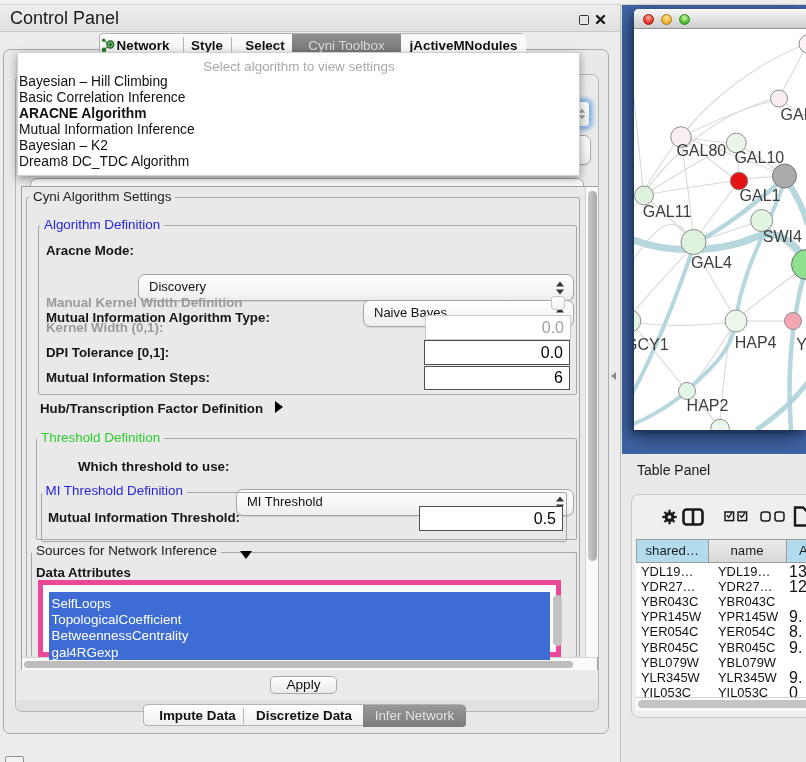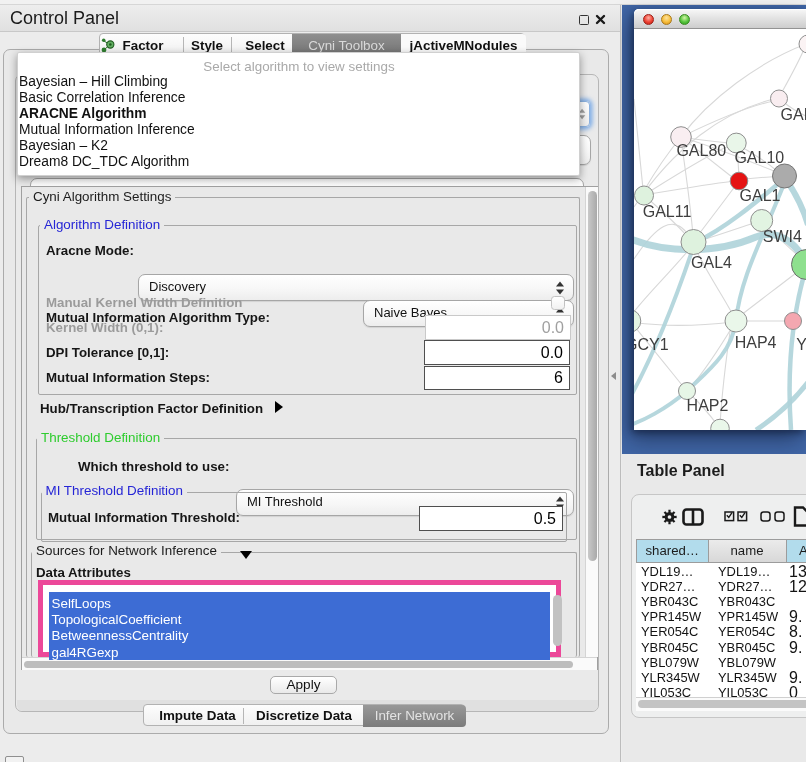--- a/index.html
+++ b/index.html
@@ -102,21 +102,21 @@
       <text x="12.8" y="321.1">GCY1</text>
       <text x="121.6" y="319.3">HAP4</text>
       <text x="167.5" y="321.3">Y</text>
       <text x="73.5" y="381.8">HAP2</text>
     </g>
   </svg>
   </div>
 </div>
 
 <div class="abs" style="left:622px;top:454px;width:184px;height:308px;background:#e9e9e9;">
-  <div class="abs" style="left:15px;top:8px;font-size:16px;color:#1b1b1b;font-weight:bold;">Table Panel</div>
+  <div class="abs" style="left:15px;top:8px;font-size:14px;color:#1b1b1b;">Table Panel</div>
   <div class="abs" style="left:9px;top:40px;width:210px;height:224px;background:#eeefef;border:1px solid #c6c6c6;border-radius:8px;box-sizing:border-box;">
     <svg class="abs" style="left:30px;top:14px;" width="15" height="16" viewBox="0 0 17 17">
           <path d="M7.19 0.40L9.81 0.40L9.72 3.03A5.60 5.60 0 0 1 11.50 3.77L13.30 1.85L15.15 3.70L13.23 5.50A5.60 5.60 0 0 1 13.97 7.28L16.60 7.19L16.60 9.81L13.97 9.72A5.60 5.60 0 0 1 13.23 11.50L15.15 13.30L13.30 15.15L11.50 13.23A5.60 5.60 0 0 1 9.72 13.97L9.81 16.60L7.19 16.60L7.28 13.97A5.60 5.60 0 0 1 5.50 13.23L3.70 15.15L1.85 13.30L3.77 11.50A5.60 5.60 0 0 1 3.03 9.72L0.40 9.81L0.40 7.19L3.03 7.28A5.60 5.60 0 0 1 3.77 5.50L1.85 3.70L3.70 1.85L5.50 3.77A5.60 5.60 0 0 1 7.28 3.03Z" fill="#1a1a1a"></path>
           <circle cx="8.5" cy="8.5" r="2.1" fill="#eeefef"></circle>
         </svg>
     <svg class="abs" style="left:50px;top:13px;" width="22" height="18" viewBox="0 0 22 18">
       <rect x="1.5" y="1.5" width="19" height="15" rx="3" fill="none" stroke="#1a1a1a" stroke-width="2.6"></rect>
       <line x1="11" y1="1.5" x2="11" y2="16.5" stroke="#1a1a1a" stroke-width="2.6"></line>
     </svg>
     <svg class="abs" style="left:92px;top:16px;" width="24" height="11" viewBox="0 0 24 11">
@@ -168,21 +168,21 @@
     <svg class="abs" style="left:1px;top:3px;" width="14" height="16" viewBox="0 0 14 16">
           <g stroke="#2a6e2a" stroke-width="1">
             <line x1="3" y1="4" x2="9" y2="7.5"></line>
             <line x1="3.5" y1="12.5" x2="9" y2="7.5"></line>
           </g>
           <circle cx="9.3" cy="7.5" r="3.6" fill="#63b063" stroke="#1f5c1f" stroke-width="1.1"></circle>
           <circle cx="9.3" cy="7.5" r="1.3" fill="#1f5c1f"></circle>
           <circle cx="2.7" cy="3.2" r="1.8" fill="#2f7d2f"></circle>
           <circle cx="3" cy="13" r="2.4" fill="#2f7d2f"></circle>
         </svg>
-    <div class="tabtxt" style="left:15px;width:56px;">Factor</div>
+    <div class="tabtxt" style="left:15px;width:56px;">Network</div>
     <div class="tabtxt" style="left:83px;width:48px;">Style</div>
     <div class="tabtxt" style="left:136px;width:58px;">Select</div>
     <div class="tabtxt" style="left:192px;width:109px;font-weight:normal;color:#dadada;">Cyni Toolbox</div>
     <div class="tabtxt" style="left:301px;width:125px;">jActiveMNodules</div>
   </div>
 
   <div class="abs" style="left:15px;top:69px;width:584px;height:638px;background:#eaeaea;border:1px solid #b6b6b6;border-radius:7px;box-sizing:border-box;">
     <div class="abs" style="left:1px;top:625px;width:581px;height:11px;background:#e0e0e0;border-radius:0 0 6px 6px;"></div>
   </div>
 

